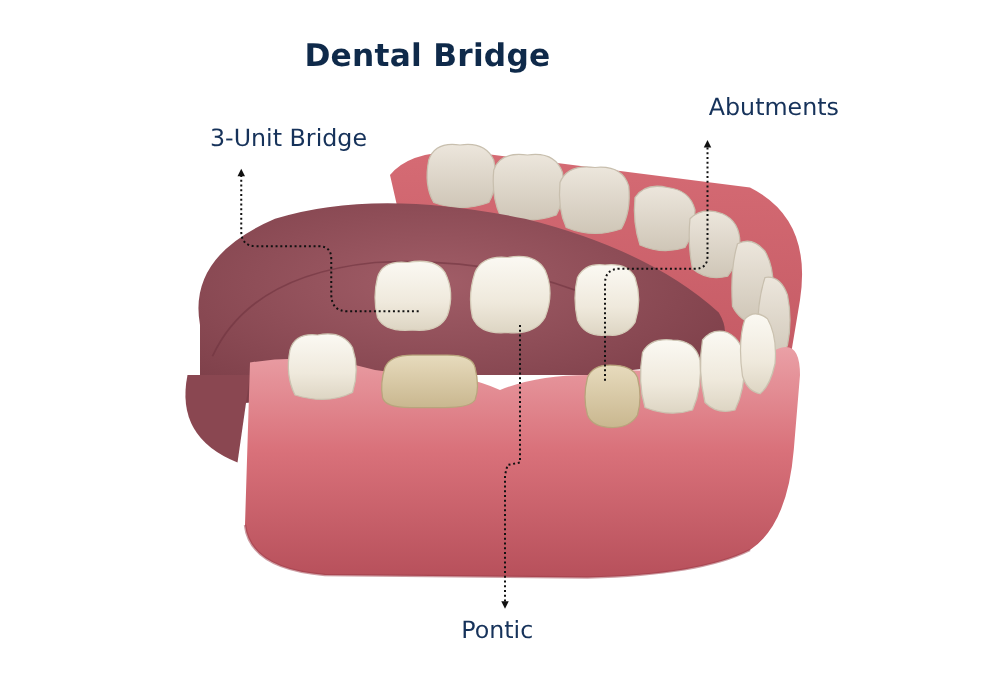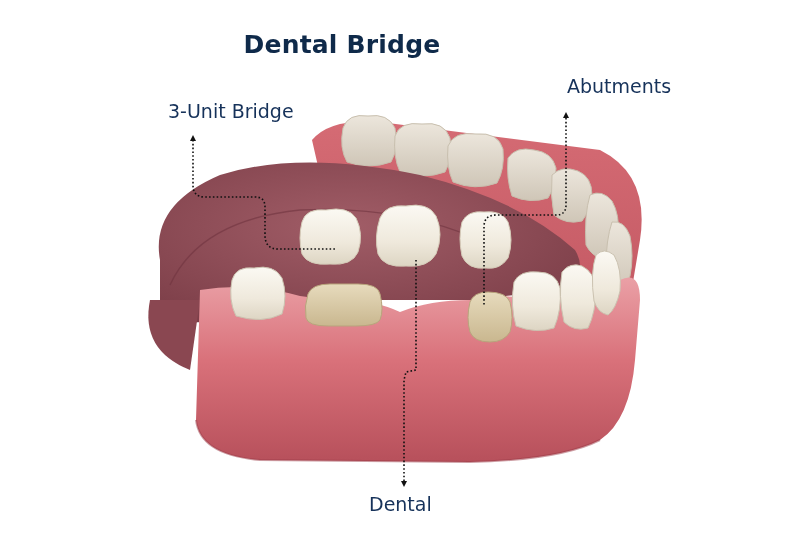--- a/index.html
+++ b/index.html
@@ -102,13 +102,13 @@
   <g fill="#111">
     <path d="M190 141 L193 135 L196 141 Z"></path>
     <path d="M563 118 L566 112 L569 118 Z"></path>
     <path d="M401 481 L404 487 L407 481 Z"></path>
   </g>
 </svg>
 
 <div class="title">Dental Bridge</div>
 <div class="label label-bridge">3-Unit Bridge</div>
 <div class="label label-abut">Abutments</div>
-<div class="label label-pontic">Dental</div>
+<div class="label label-pontic">Pontic</div>
 
 </body></html>

